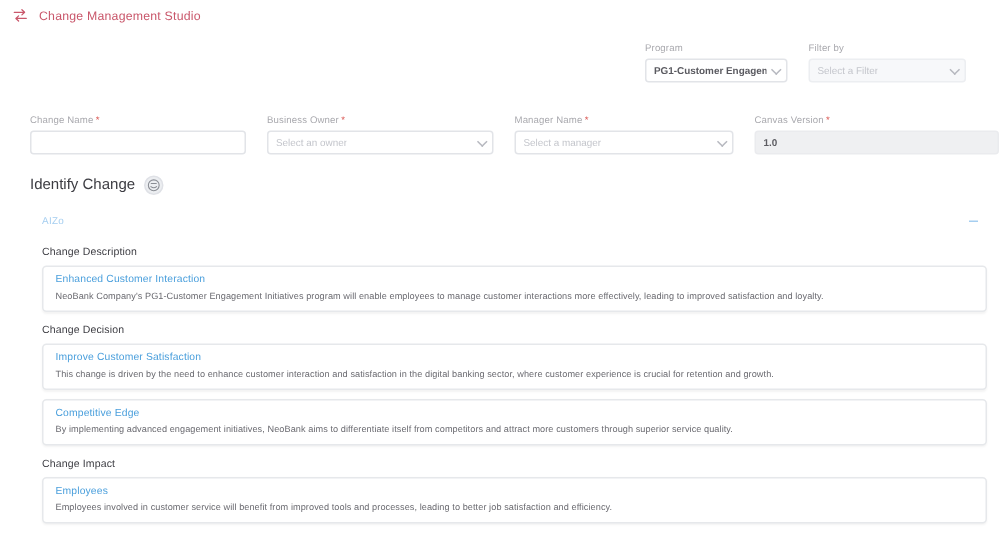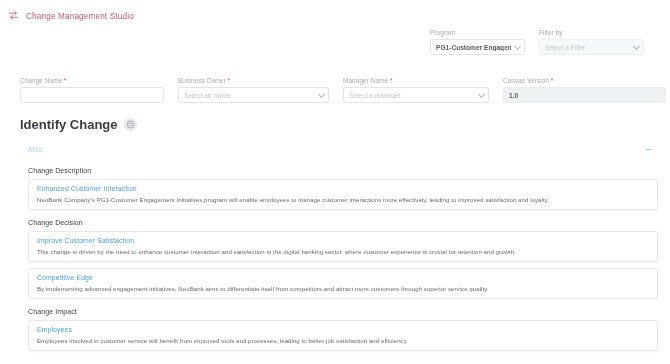--- a/index.html
+++ b/index.html
@@ -10,21 +10,21 @@
     overflow: hidden;
     background: #ffffff;
     font-family: "Liberation Sans", sans-serif;
     color: #4a4a4a;
   }
 
   
   .app-header {
     height: 21px;
     display: flex;
-    align-items: flex-end;
+    align-items: center;
     padding-left: 8px;
     gap: 7px;
   }
   .swap-icon {
     width: 11px; height: 11px;
     position: relative;
     flex: 0 0 auto;
   }
   .swap-icon svg { display: block; }
   .app-title {
@@ -112,23 +112,23 @@
   .c4 .text-input { width: 163px; }
 
   
   .section-head {
     display: flex;
     align-items: center;
     gap: 6px;
     padding: 14px 0 0 20px;
   }
   .section-title {
-    font-size: 13px;
+    font-size: 10px;
     color: #3c3c42;
-    font-weight: bold;
+    font-weight: normal;
   }
   .circle-btn {
     width: 13px; height: 13px;
     border-radius: 50%;
     background: #eceef1;
     border: 1px solid #dfe1e6;
     display: flex; align-items: center; justify-content: center;
   }
   .circle-btn svg { display: block; }
 

